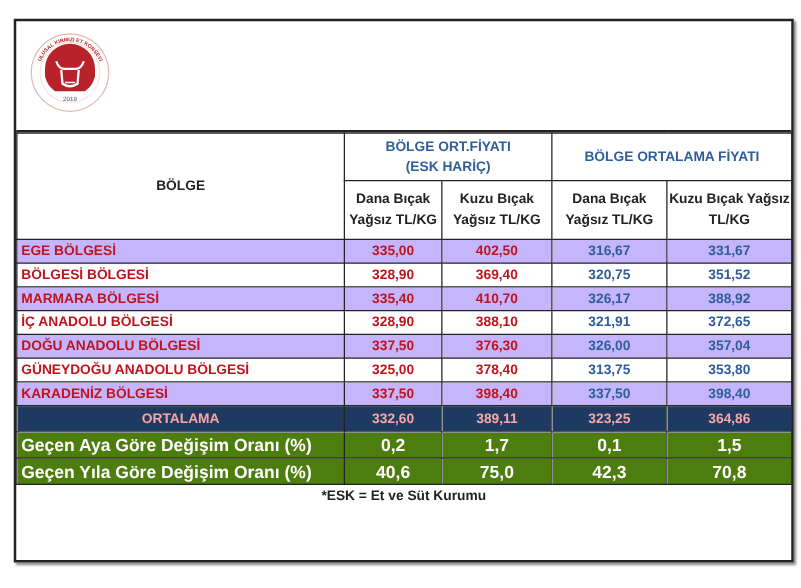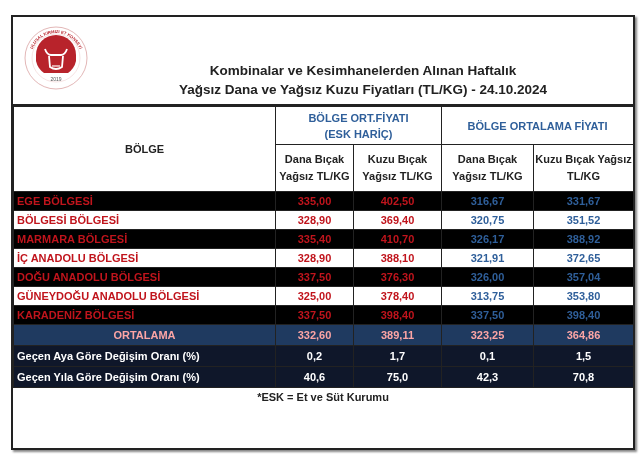--- a/index.html
+++ b/index.html
@@ -17,23 +17,23 @@
   td, th { border: 1px solid #222; padding: 0; font-size: 11px; font-weight: bold;
            text-align: center; overflow: hidden; white-space: nowrap; }
   th { color: #222; background: #fff; }
   .h-group { color: #2f5f9a; height: 37px; line-height: 16px; font-size: 11px; }
   .h-sub { height: 46px; line-height: 17px; white-space: normal; }
   .h-region { font-size: 11px; }
   tr.data td { height: 18px; line-height: 18px; font-size: 11px; }
   tr.data td.region { text-align: left; padding-left: 3px; color: #c0141c; }
   tr.data td.red { color: #c0141c; }
   tr.data td.blue { color: #2f5f9a; }
-  tr.data.alt td { background: #000000; }
+  tr.data.alt td { background: #c4b5fd; }
   tr.avg td { background: #1f3a60; color: #fca5a5; height: 20px; line-height: 20px; font-size: 11px; }
-  tr.chg td { background: #0f172a; color: #fff; height: 20px; line-height: 20px; font-size: 11px; }
+  tr.chg td { background: #4d7c0f; color: #fff; height: 20px; line-height: 20px; font-size: 14px; }
   tr.chg td.label { text-align: left; padding-left: 3px; }
   .footer { position: absolute; left: 0; right: 0; top: 372px; text-align: center;
             font-size: 11px; font-weight: bold; color: #222; line-height: 17.5px; padding: 0 6px; }
 </style>
 </head>
 <body>
 
 <div class="frame">
   <div class="title-area">
     <svg class="logo" viewBox="0 0 66 66">
@@ -41,24 +41,20 @@
       <circle cx="33" cy="33" r="24" fill="#fff" stroke="#f0d0d0" stroke-width="0.6"></circle>
       <path d="M13 30 A20 20 0 0 1 53 30 L53 36 A20 20 0 0 1 45 48 L21 48 A20 20 0 0 1 13 36 Z" fill="#b8232b"></path>
       <path d="M22 24 Q24 30 28 30 L38 30 Q42 30 44 24 M26 31 L27 42 Q33 46 39 42 L40 31" fill="none" stroke="#fff" stroke-width="1.8"></path>
       <path d="M29 41 h8" stroke="#fff" stroke-width="1.2"></path>
       <text x="33" y="56" font-size="5" text-anchor="middle" fill="#555" font-family="Liberation Sans, sans-serif">2019</text>
       <path id="arc" d="M8 33 A25 25 0 0 1 58 33" fill="none"></path>
       <text font-size="4.2" fill="#b8232b" font-family="Liberation Sans, sans-serif" font-weight="bold">
         <textPath href="#arc" startOffset="50%" text-anchor="middle">ULUSAL KIRMIZI ET KONSEYİ</textPath>
       </text>
     </svg>
-    <div class="title">
-      <div>Kombinalar ve Kesimhanelerden Alınan Haftalık</div>
-      <div>Yağsız Dana ve Yağsız Kuzu Fiyatları (TL/KG) - 24.10.2024</div>
-    </div>
   </div>
 
   <table>
     <colgroup>
       <col style="width:262px">
         <col style="width:78px">
         <col style="width:88px">
         <col style="width:92px">
         <col style="width:100px">
     </colgroup>

